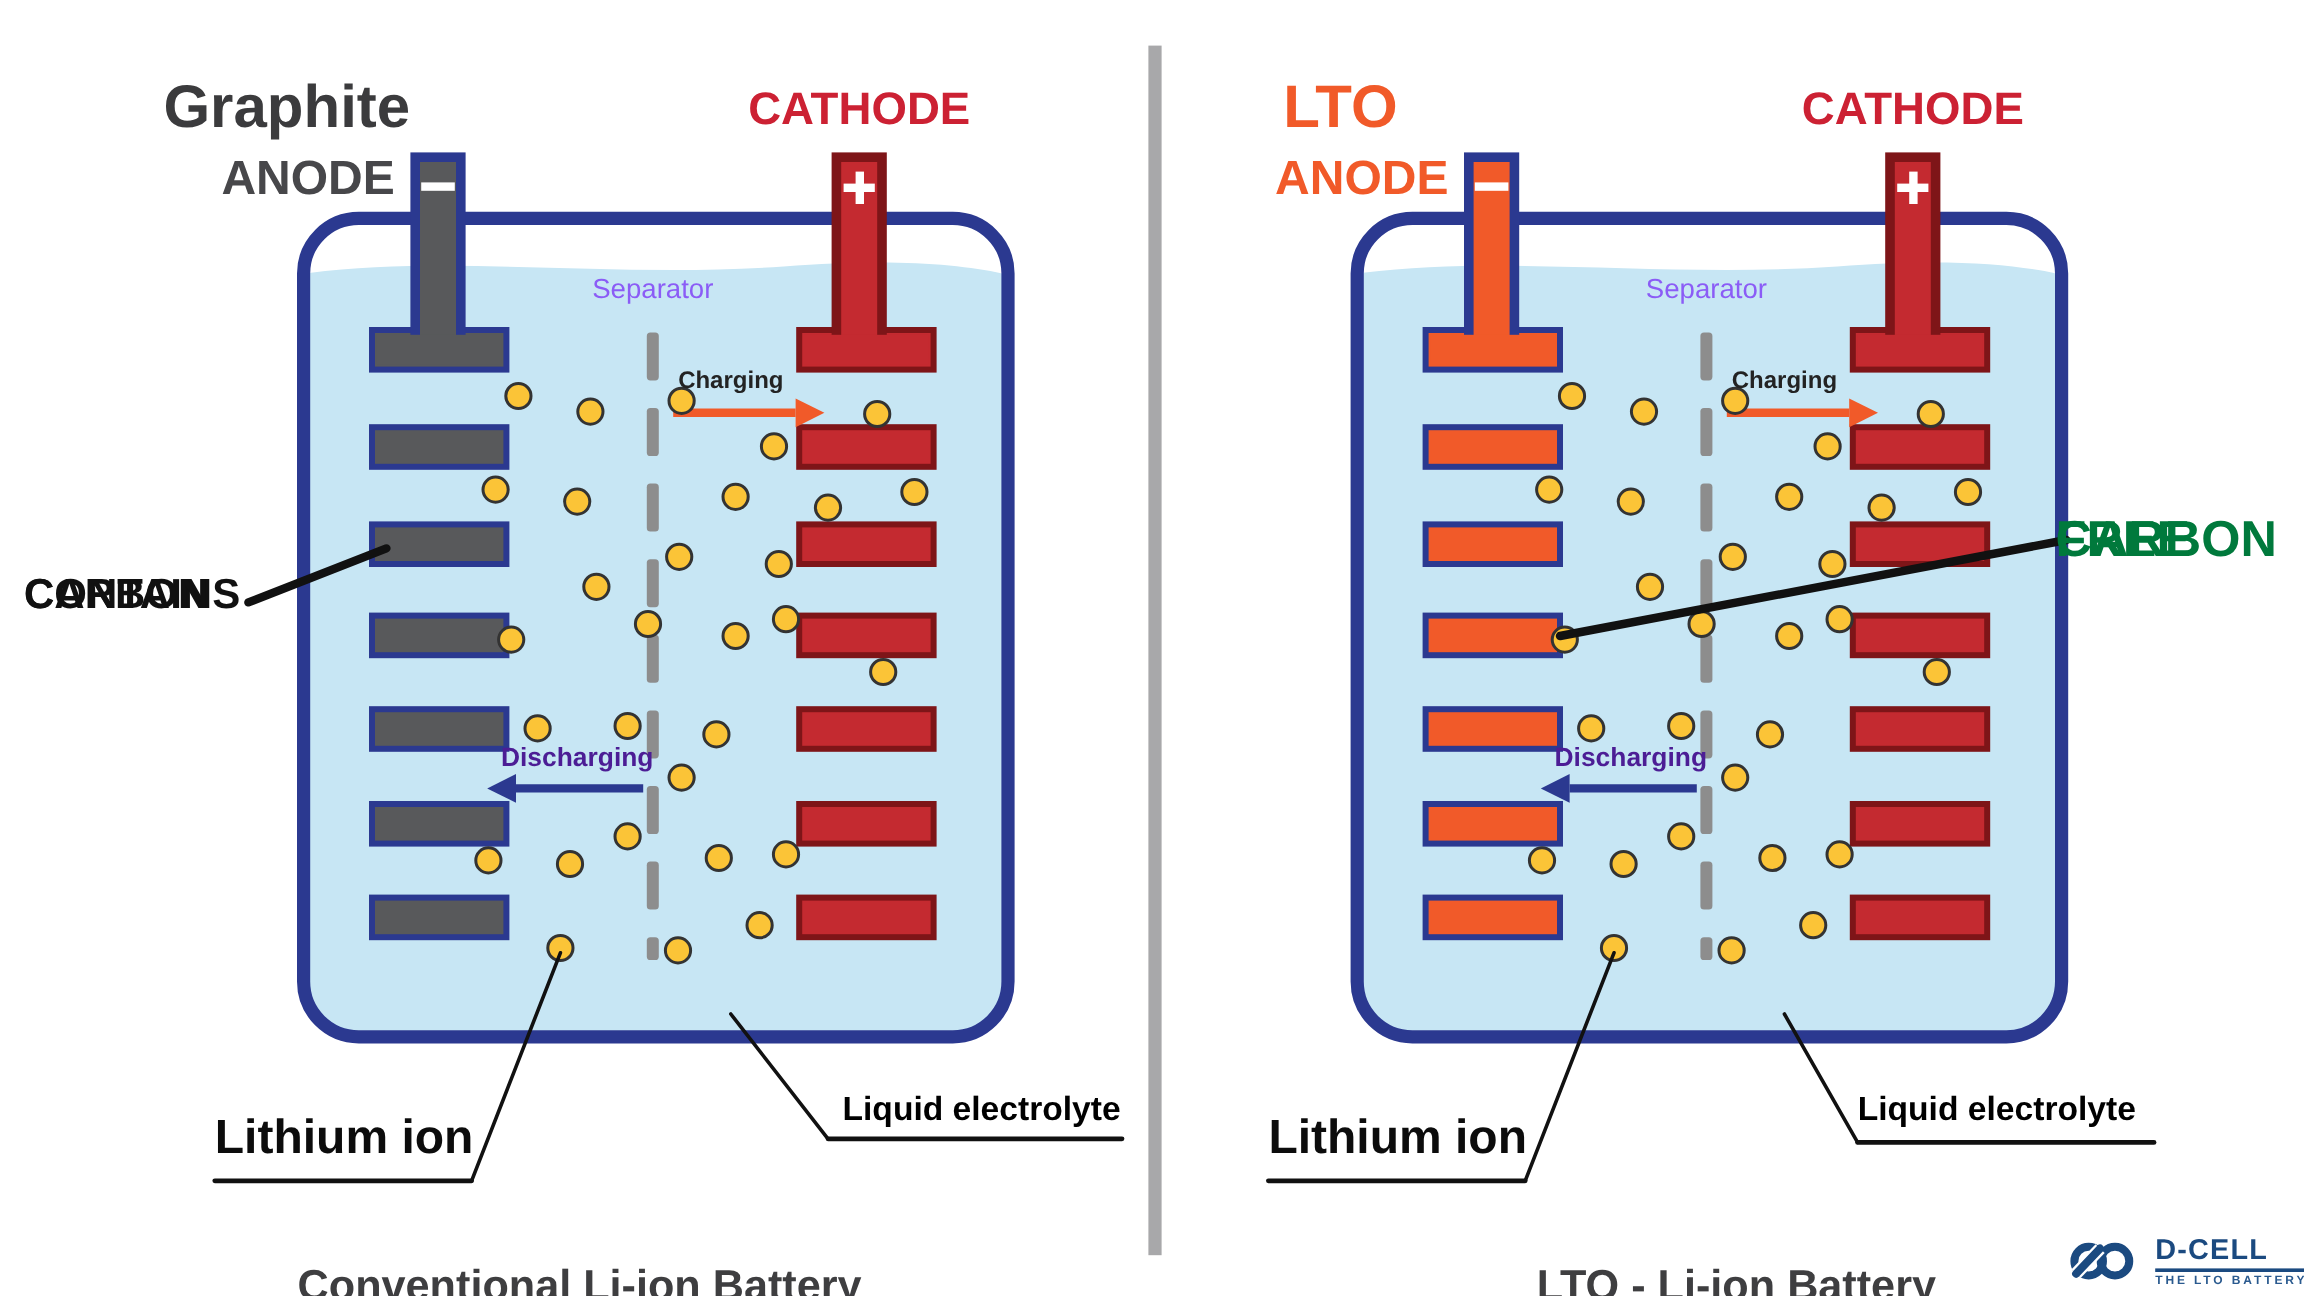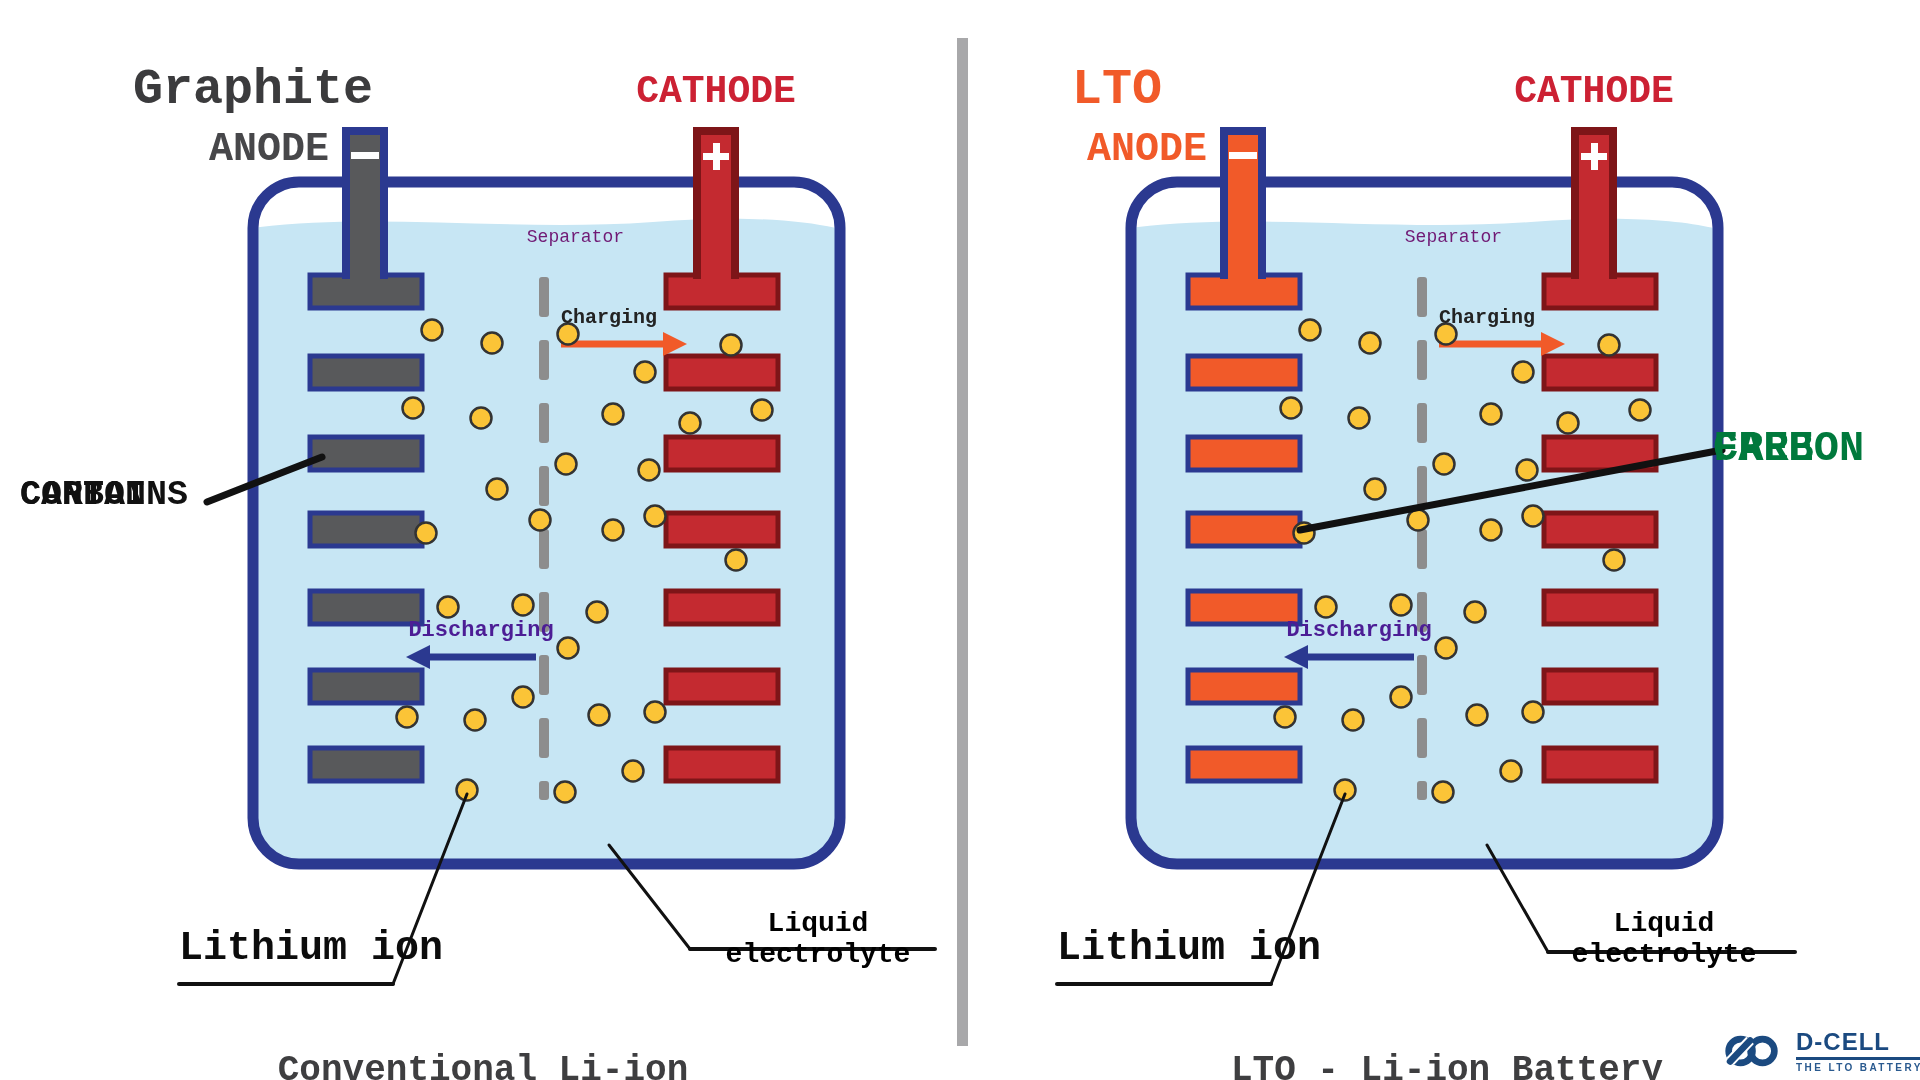--- a/index.html
+++ b/index.html
@@ -1,28 +1,28 @@
 <!DOCTYPE html>
 <html><head>
 <meta charset="utf-8">
 <style>
   html,body{margin:0;padding:0;background:#ffffff;}
   .stage{
     position:relative;width:1920px;height:1080px;overflow:hidden;background:#fff;
     font-family:"Liberation Sans","DejaVu Sans",sans-serif;
   }
   #diagram{position:absolute;left:0;top:0;}
-  .panel{position:absolute;top:0;width:587px;height:872px;font-family:Liberation Mono, monospace;}
+  .panel{position:absolute;top:0;width:587px;height:872px;}
   .panel.left{left:253px;}
   .panel.right{left:1131px;}
   .panel div{position:absolute;}
   .material-label{left:-120px;top:62px;width:212px;text-align:center;font-size:50px;font-weight:bold;line-height:1.1;}
   .anode-label{left:-76px;top:127px;width:152px;text-align:right;font-size:40px;font-weight:bold;}
   .cathode-label{left:358px;top:70px;width:210px;text-align:center;font-size:38px;font-weight:bold;color:#cc2133;}
-  .separator-label{left:211px;top:227px;width:160px;text-align:right;font-size:18px;font-weight:400;color:#701a75;}
+  .separator-label{left:211px;top:227px;width:160px;text-align:center;font-size:23px;font-weight:400;color:#8b5cf6;}
   .charging-label{left:276px;top:306px;width:160px;text-align:center;font-size:20px;font-weight:bold;color:#232323;}
   .discharging-label{left:138px;top:618px;width:180px;text-align:center;font-size:22px;font-weight:bold;color:#4c1d95;}
   .annotation{font-weight:bold;text-align:center;}
   .panel.left .annotation{left:-233px;top:472px;width:186px;font-size:35px;line-height:47px;color:#111111;}
   .panel.right .annotation{left:582px;top:424px;width:200px;font-size:42px;line-height:50px;color:#00793c;}
   .lithium-label{left:-74px;top:926px;font-size:40px;font-weight:bold;color:#0c0c0c;white-space:nowrap;}
   .electrolyte-label{top:908px;font-size:28px;font-weight:bold;color:#000000;text-align:center;}
   .panel.left .electrolyte-label{left:445px;width:240px;}
   .panel.right .electrolyte-label{left:408px;width:250px;}
   .caption{top:1022px;width:520px;text-align:center;font-size:36px;font-weight:bold;color:#3e3e40;margin-top:28px;}

